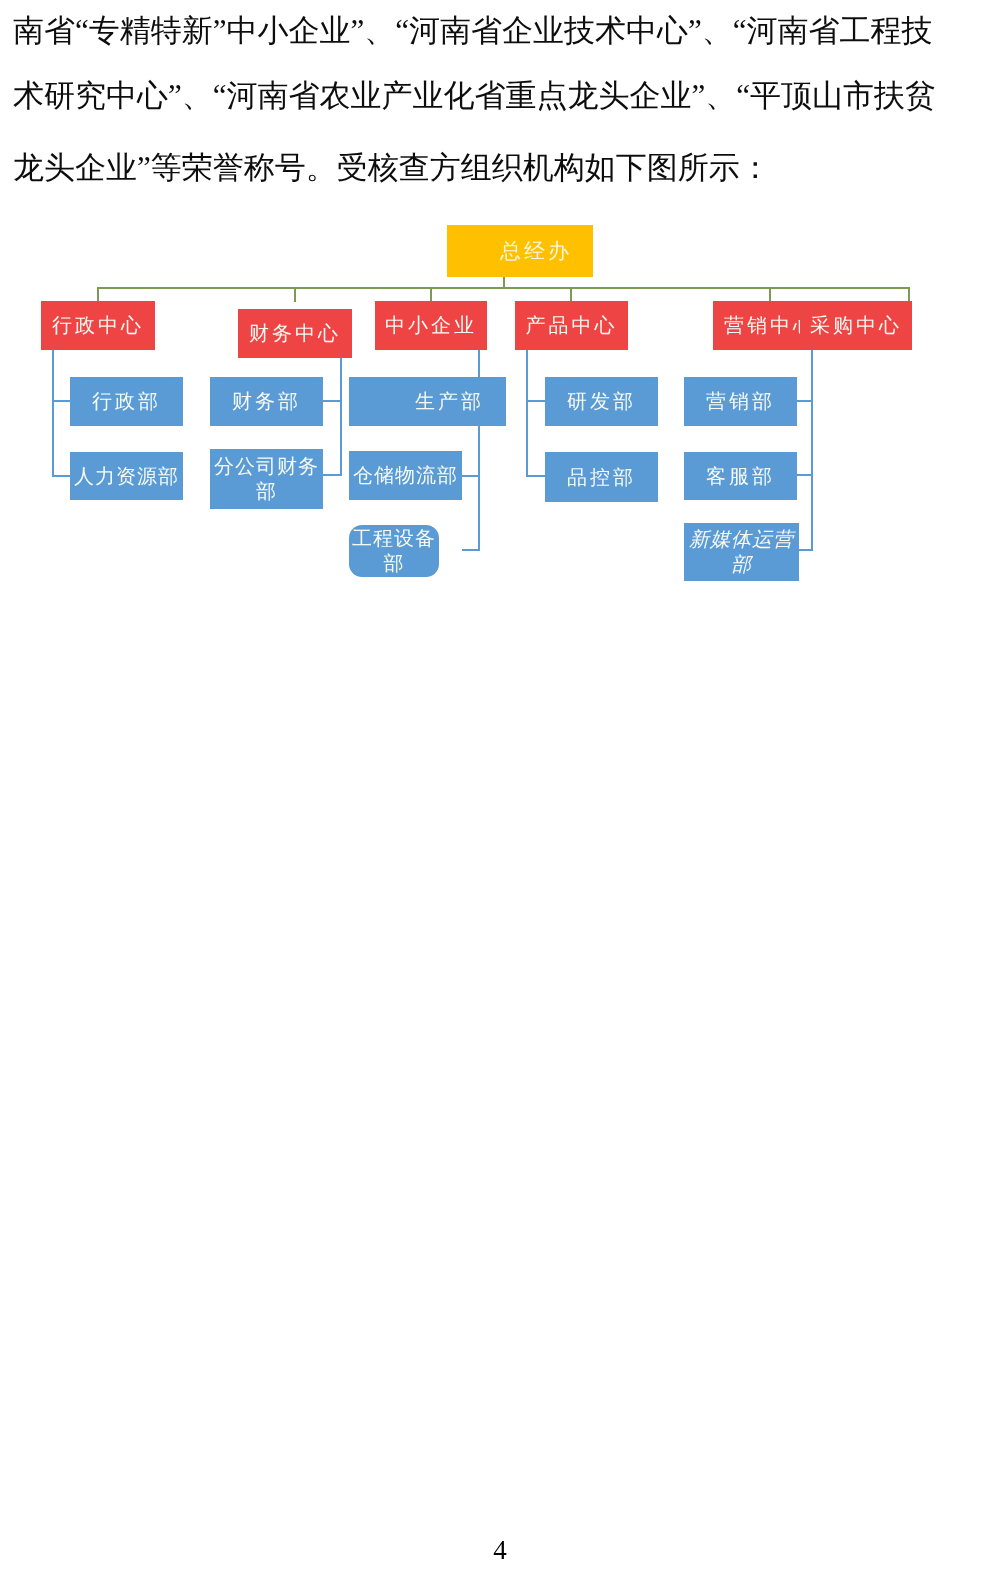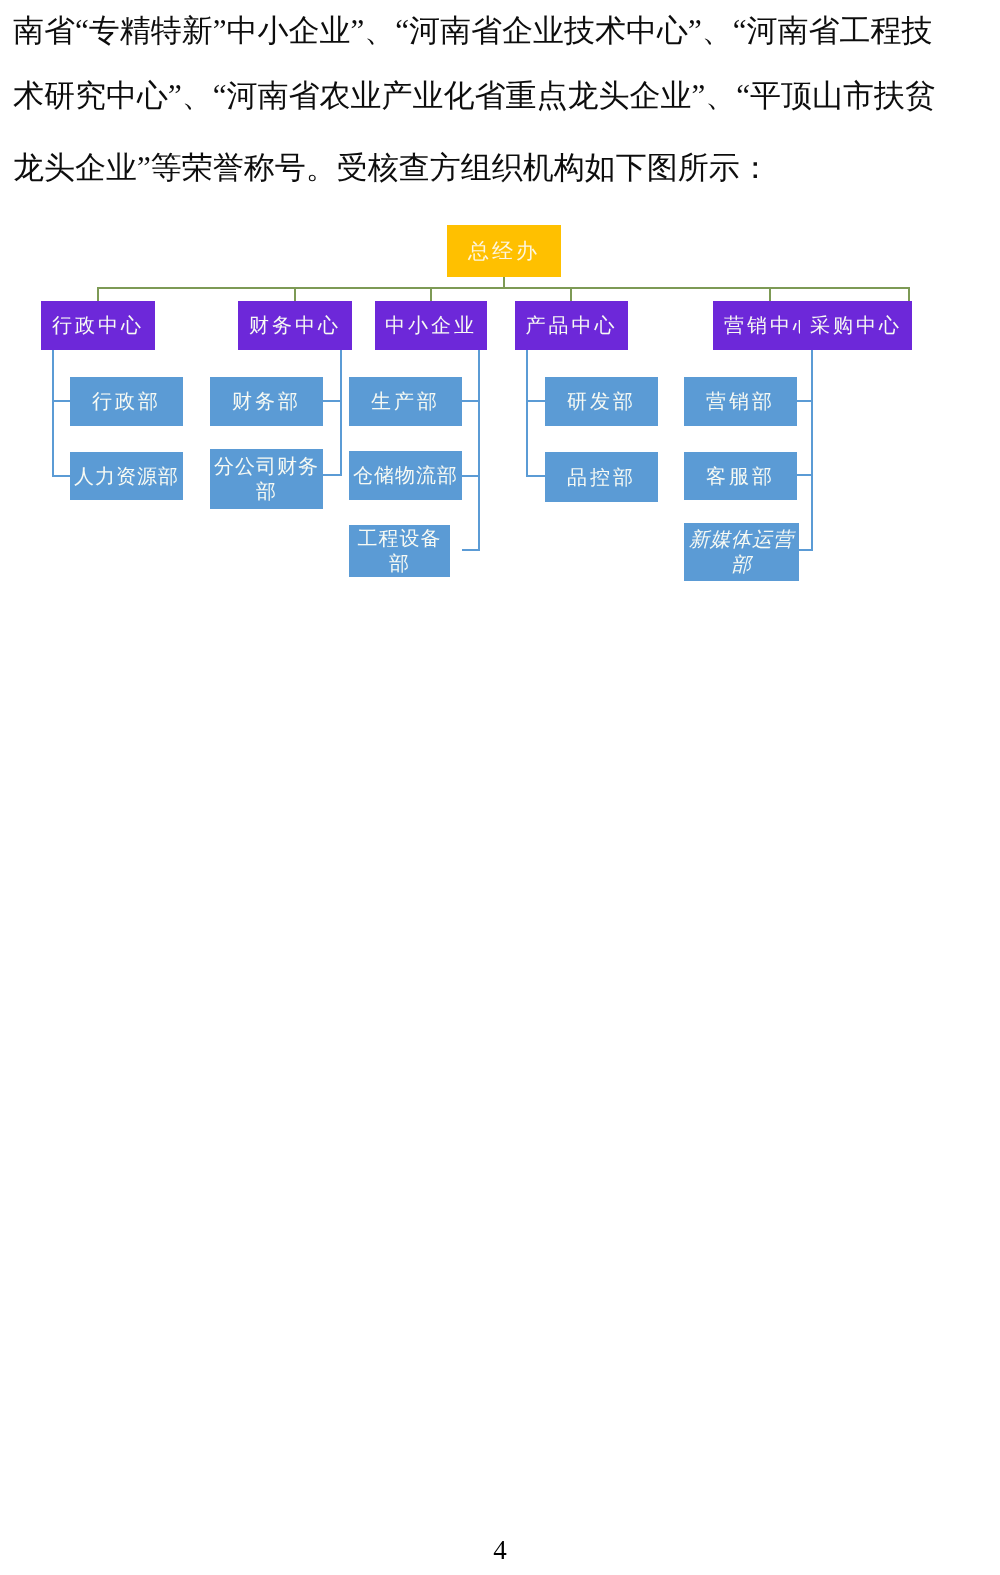--- a/index.html
+++ b/index.html
@@ -26,21 +26,21 @@
     display:flex;
     align-items:center;
     justify-content:center;
     text-align:center;
     color:#f7faf4;
     font-size:20px;
     letter-spacing:3px;
     line-height:25px;
   }
   .node.root{background:#FFC000;color:#fdf6e0;font-size:21px;}
-  .node.center{background:#6d28d9;}
+  .node.center{background:#ef4444;}
   .node.dept{background:#5B9BD5;}
   
   .cline{position:absolute;}
   .cgreen{background:#7d9a55;}
   .cblue{background:#5B9BD5;}
   
   .caption{
     position:absolute;
     top:682px;left:0;width:1000px;
     text-align:center;
@@ -95,42 +95,42 @@
 
     <div class="cline cblue" style="left:526px;top:350px;width:2px;height:127px;"></div>
     <div class="cline cblue" style="left:526px;top:400px;width:19px;height:2px;"></div>
     <div class="cline cblue" style="left:526px;top:475px;width:19px;height:2px;"></div>
 
     <div class="cline cblue" style="left:811px;top:350px;width:2px;height:201px;"></div>
     <div class="cline cblue" style="left:797px;top:400px;width:14px;height:2px;"></div>
     <div class="cline cblue" style="left:797px;top:474px;width:14px;height:2px;"></div>
     <div class="cline cblue" style="left:797px;top:549px;width:14px;height:2px;"></div>
 
-    <div class="node root" style="left:447px;top:225px;width:114px;height:52px;">总经办</div>
+    <div class="node root" style="left:447px;top:225px;width:114px;height:52px;padding-left:32px;">总经办</div>
 
     <div class="node center" style="left:41px;top:301px;width:114px;height:49px;">行政中心</div>
-    <div class="node center" style="left:238px;top:301px;width:114px;height:49px;">财务中心</div>
+    <div class="node center" style="left:238px;top:309px;width:114px;height:49px;">财务中心</div>
     <div class="node center" style="left:375px;top:301px;width:112px;height:49px;">中小企业</div>
     <div class="node center" style="left:515px;top:301px;width:113px;height:49px;">产品中心</div>
     <div class="node center" style="left:713px;top:301px;width:114px;height:49px;">营销中心</div>
     <div class="node center" style="left:800px;top:301px;width:112px;height:49px;">采购中心</div>
 
     <div class="node dept" style="left:70px;top:377px;width:113px;height:49px;">行政部</div>
     <div class="node dept" style="left:210px;top:377px;width:113px;height:49px;">财务部</div>
-    <div class="node dept" style="left:349px;top:377px;width:113px;height:49px;">生产部</div>
+    <div class="node dept" style="left:349px;top:377px;width:113px;height:49px;padding-left:44px;">生产部</div>
     <div class="node dept" style="left:545px;top:377px;width:113px;height:49px;">研发部</div>
     <div class="node dept" style="left:684px;top:377px;width:113px;height:49px;">营销部</div>
 
     <div class="node dept" style="left:70px;top:452px;width:113px;height:48px;letter-spacing:1px;">人力资源部</div>
     <div class="node dept" style="left:210px;top:449px;width:113px;height:60px;letter-spacing:1px;">分公司财务部</div>
     <div class="node dept" style="left:349px;top:451px;width:113px;height:49px;letter-spacing:1px;">仓储物流部</div>
     <div class="node dept" style="left:545px;top:452px;width:113px;height:50px;">品控部</div>
     <div class="node dept" style="left:684px;top:452px;width:113px;height:48px;">客服部</div>
 
-    <div class="node dept" style="left:349px;top:525px;width:101px;height:52px;letter-spacing:1px;">工程设备部</div>
+    <div class="node dept" style="left:349px;top:525px;width:90px;height:52px;letter-spacing:1px;border-radius:13px;">工程设备部</div>
     <div class="node dept" style="left:684px;top:523px;width:115px;height:58px;letter-spacing:1px;font-style:italic;">新媒体运营部</div>
 
   </div>
 
 
   <div class="pagenum">4</div>
 
 </div>
 
 </body></html>

